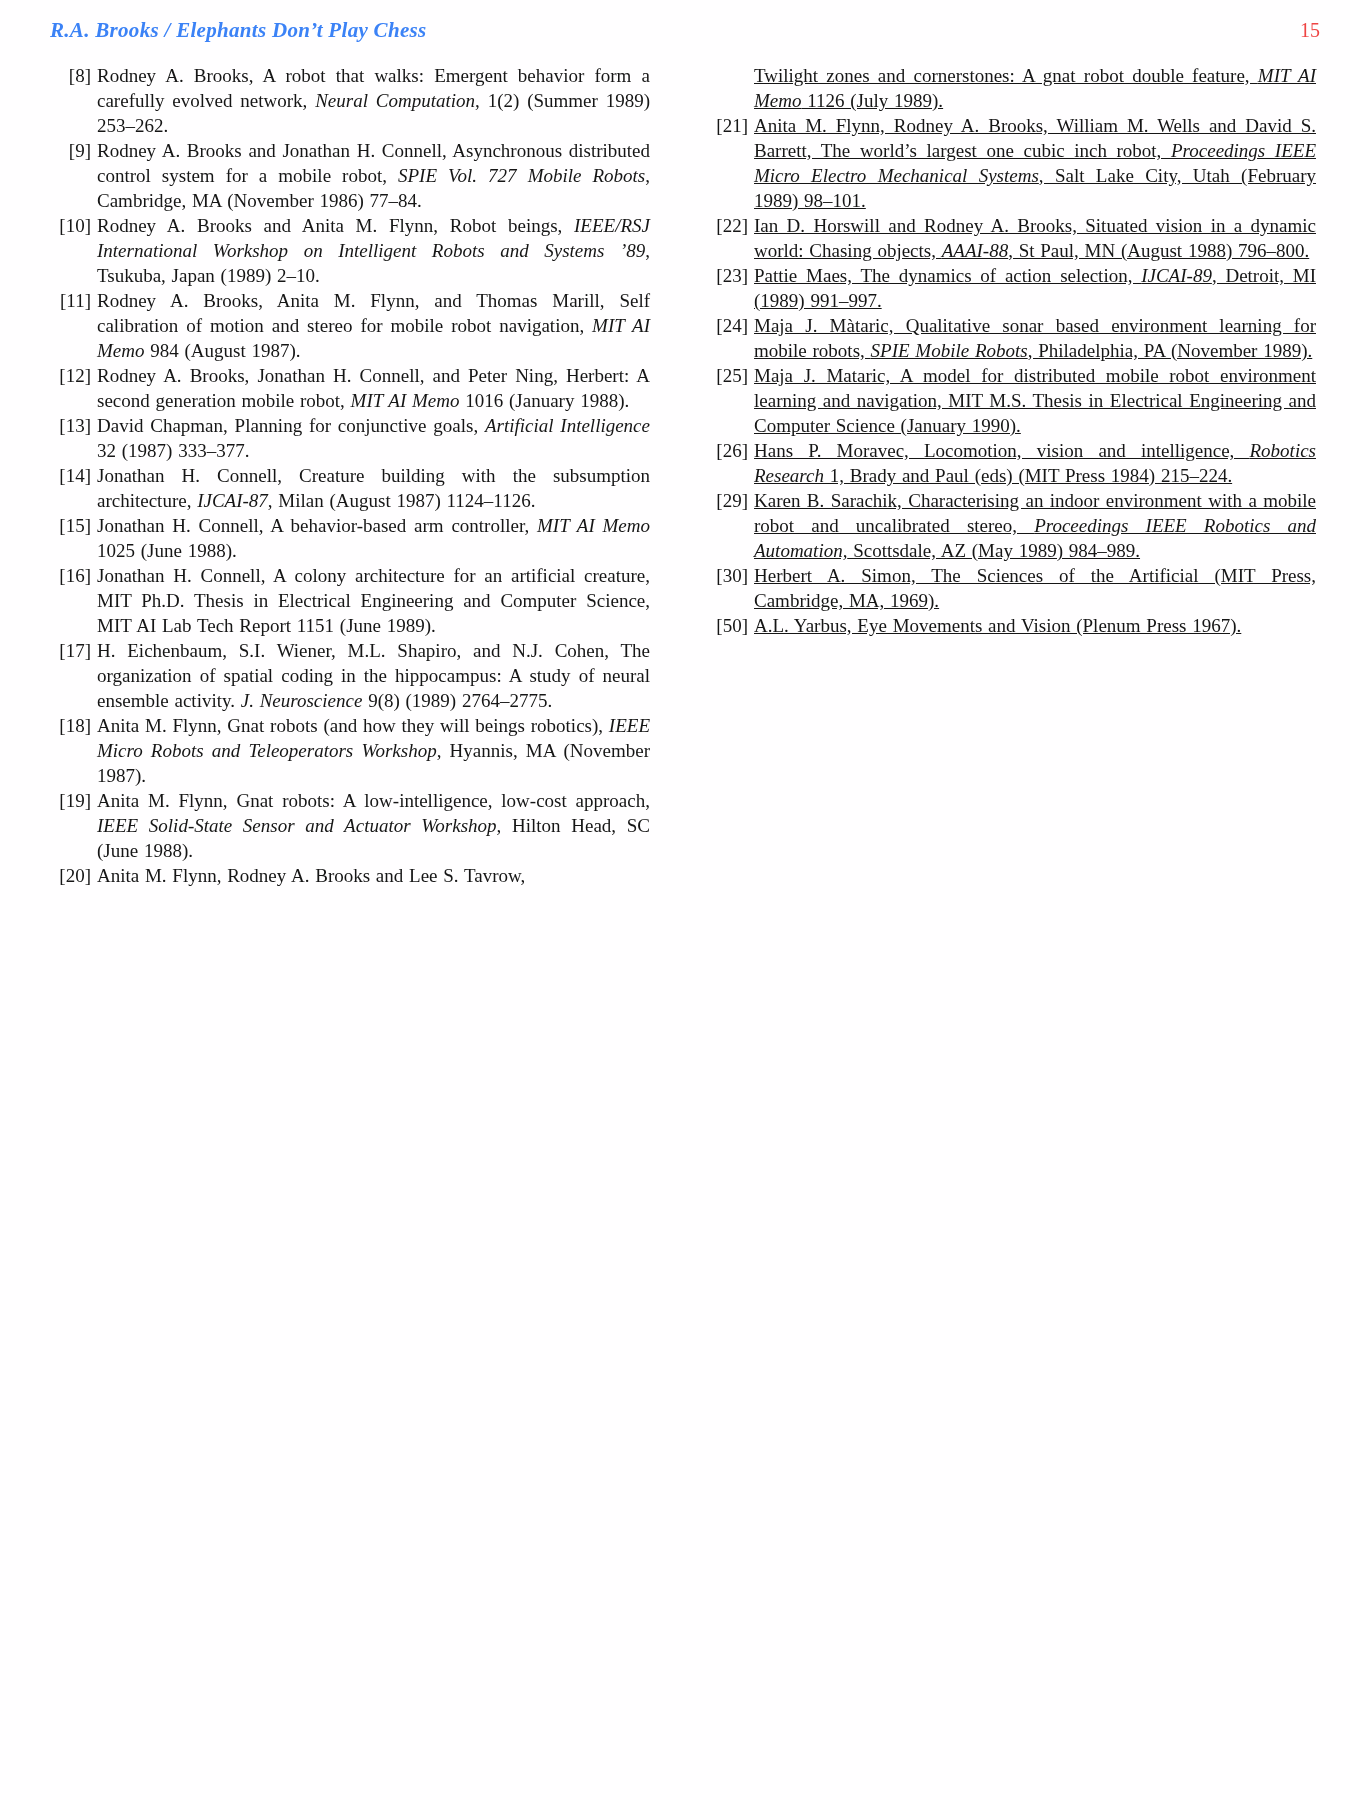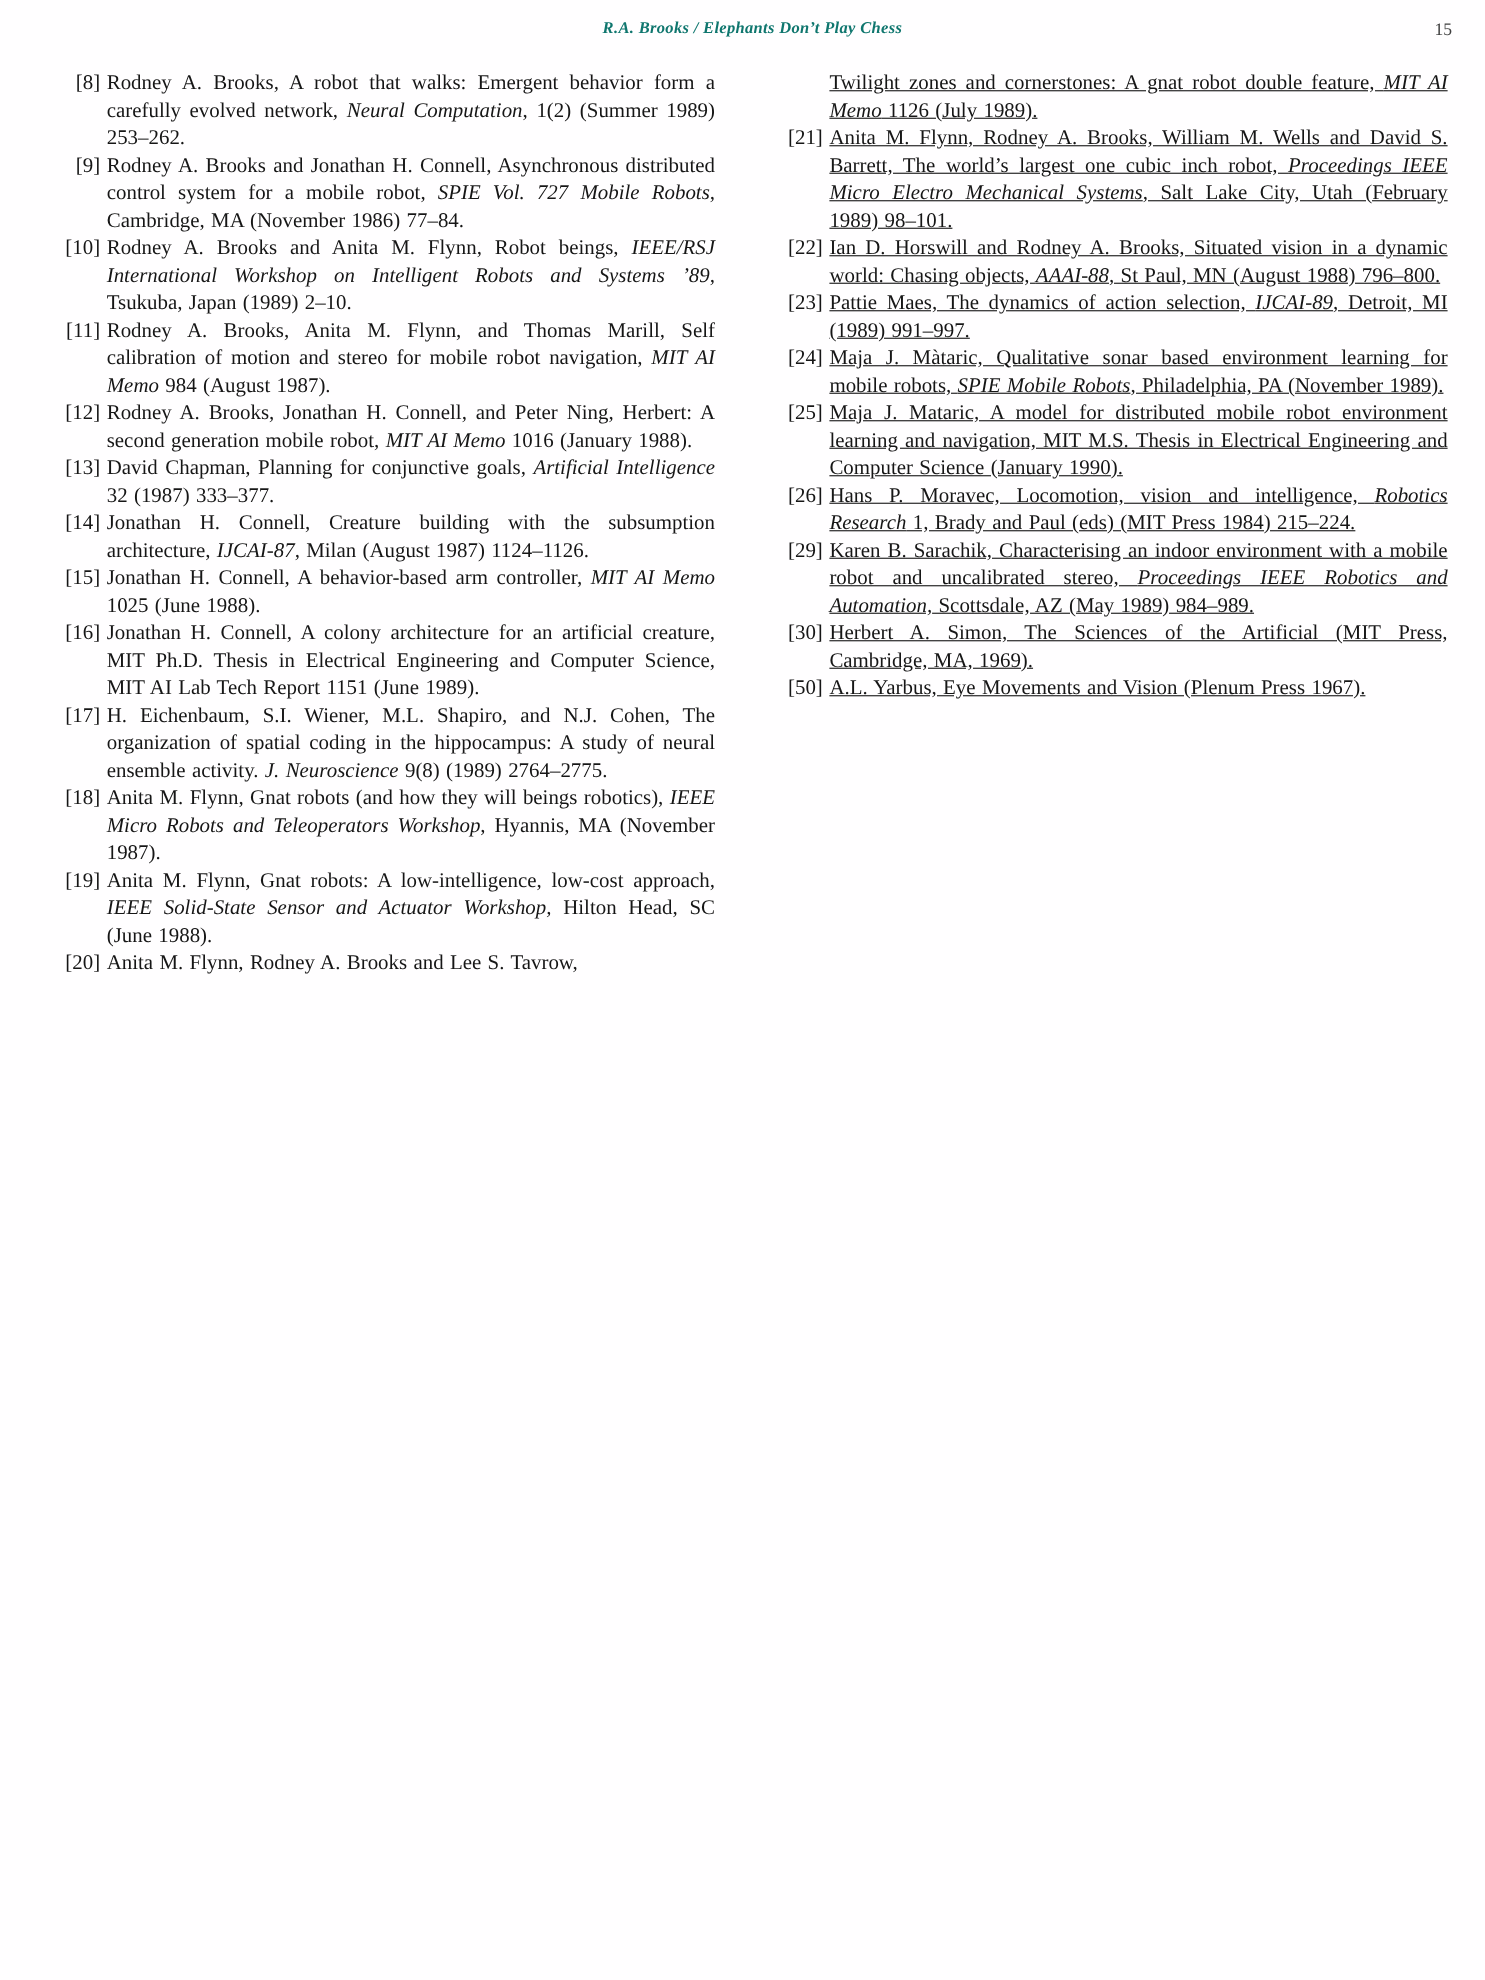--- a/index.html
+++ b/index.html
@@ -18,33 +18,33 @@
   .page {
     position: absolute;
     inset: 0;
     background: #fffeff;
   }
   .running-head {
     position: absolute;
     top: 18px;
     left: 50px;
     width: 1268px;
-    text-align: center;
+    text-align: left;
     font-style: italic;
     font-weight: bold;
-    font-size: 15px;
+    font-size: 21px;
     letter-spacing: 0.3px;
-    color: #0f766e;
+    color: #3b82f6;
   }
   .page-number {
     position: absolute;
     top: 19px;
     right: 30px;
-    font-size: 16px;
-    color: #404040;
+    font-size: 20px;
+    color: #ef4444;
   }
   .col {
     position: absolute;
     top: 63px;
     font-size: 19px;
     line-height: 25px;
   }
   .col-left  { left: 58px;  width: 592px; }
   .col-right { left: 715px; width: 601px; text-decoration: underline; }
   .ref {

